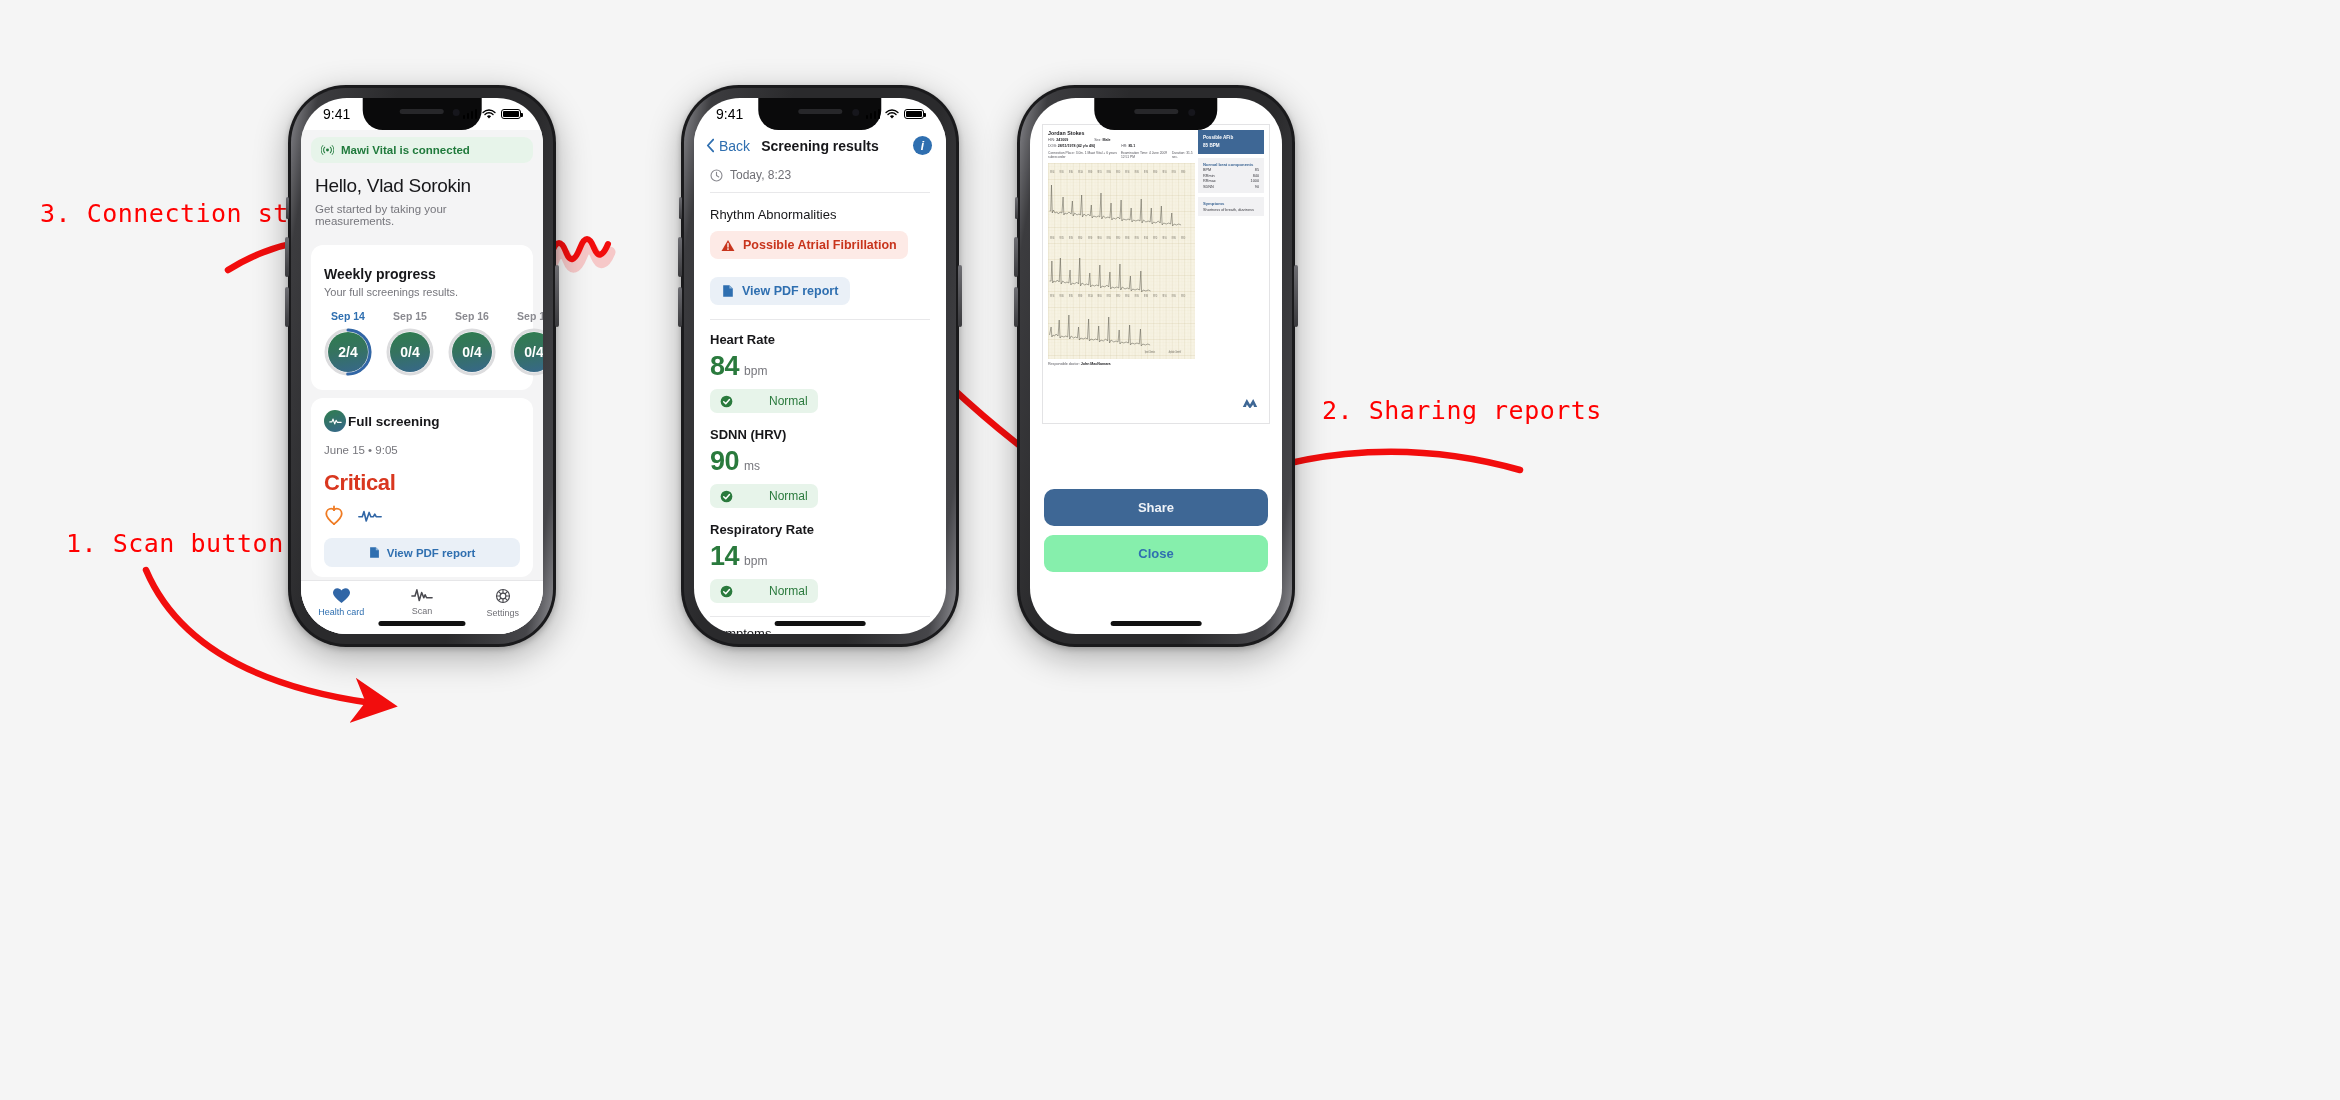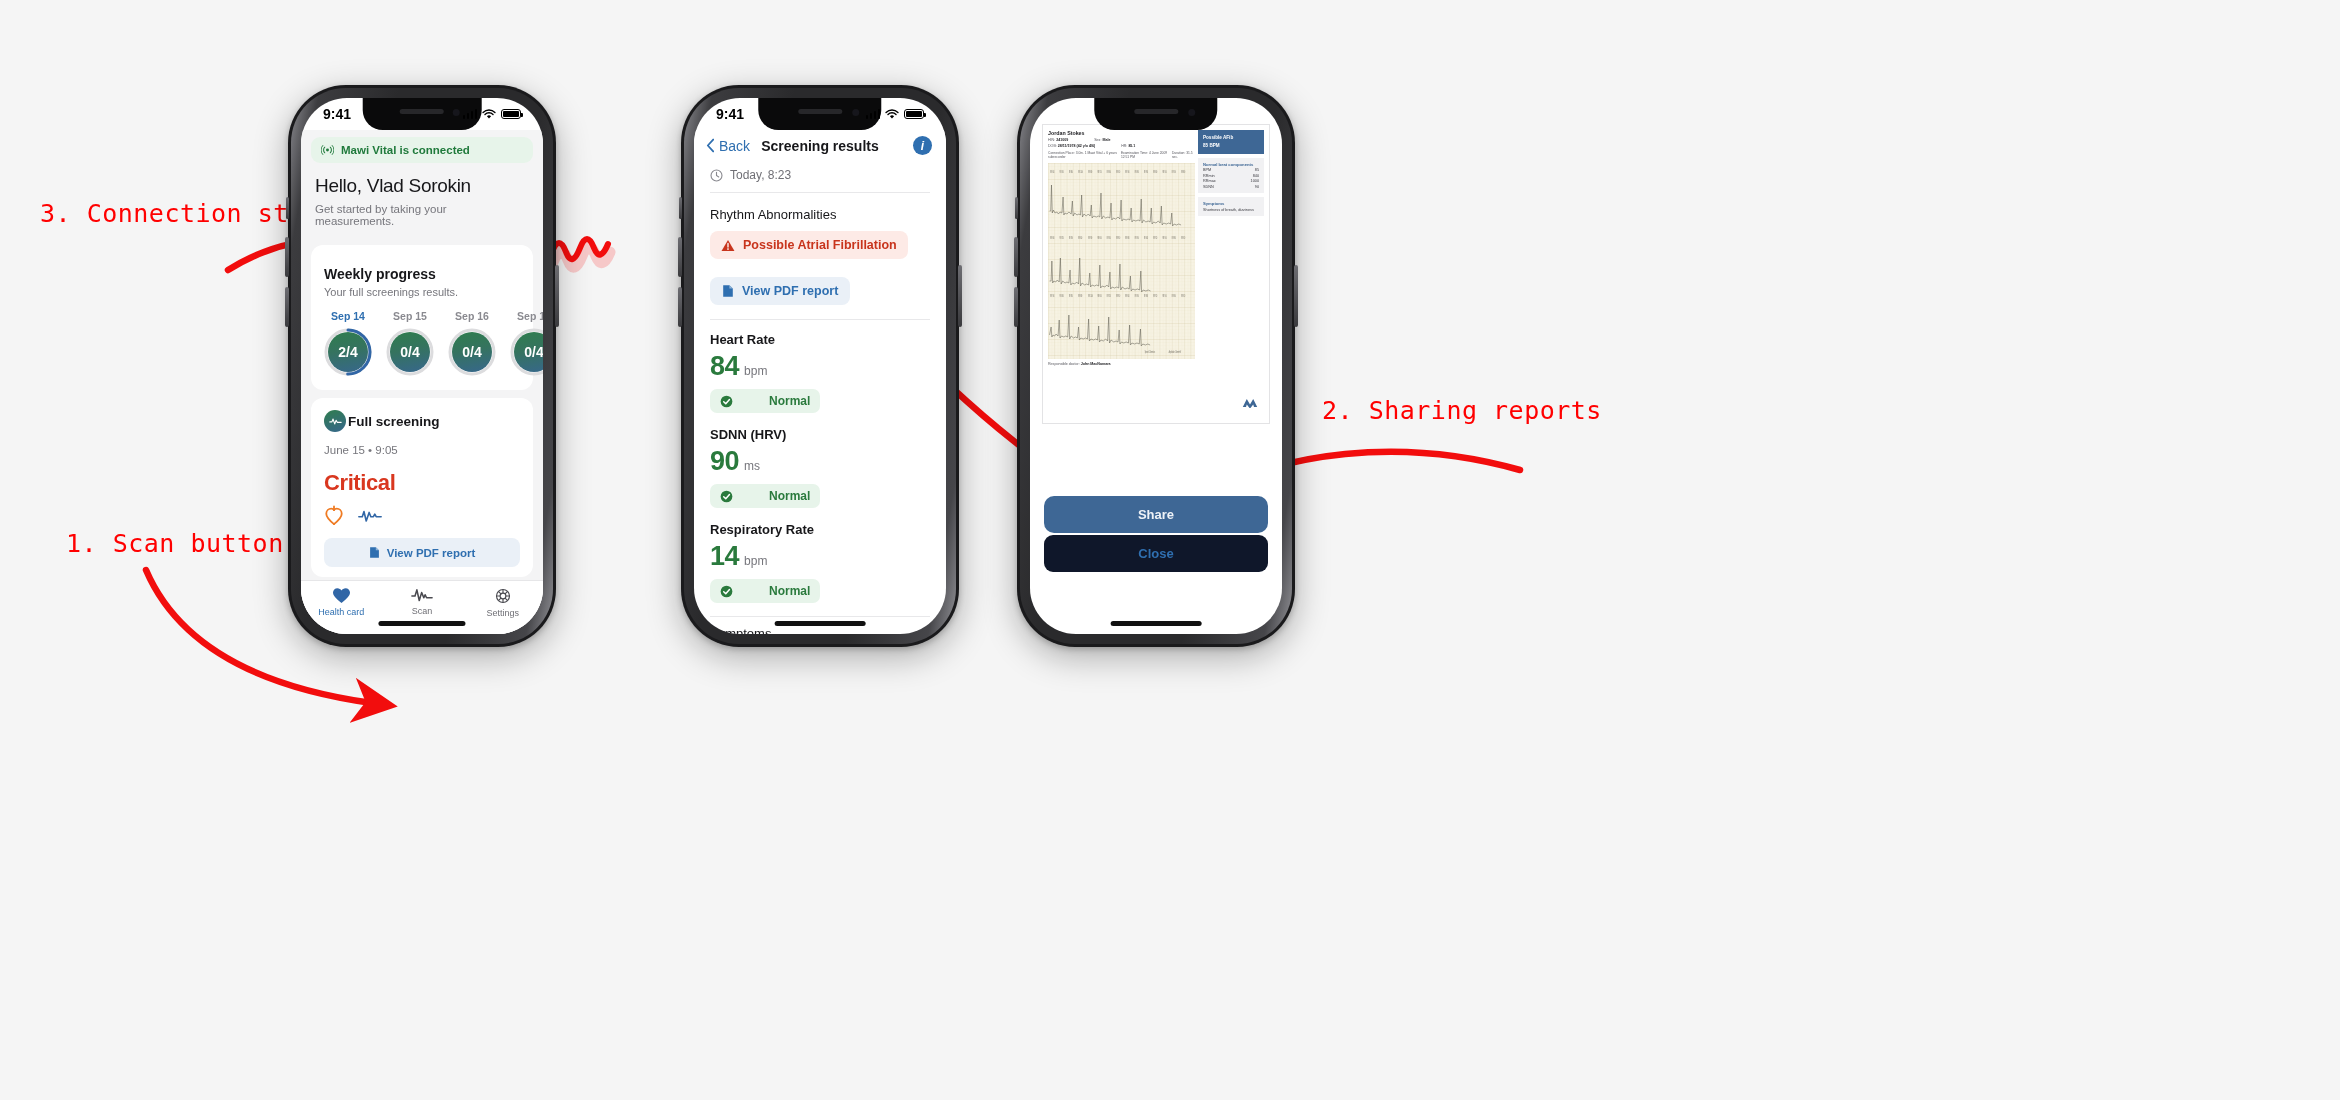--- a/index.html
+++ b/index.html
@@ -51,21 +51,21 @@
     border-bottom-left-radius: 20px; border-bottom-right-radius: 20px;
     z-index: 30;
   }
   .notch .spk { position:absolute; left:50%; top:11px; transform:translateX(-50%); width:44px;height:5px;border-radius:3px;background:#27272a; }
   .notch .cam { position:absolute; right:22px; top:11px; width:7px;height:7px;border-radius:50%;background:#16161c; }
   .btn-side { position:absolute; background: linear-gradient(180deg,#6d6d72,#3a3a3d); border-radius:2px; z-index:1; }
 
   .statusbar {
     position: relative; z-index: 31;
     height: 32px; display: flex; align-items: center;
-    padding: 0 22px; font-size: 14px; font-weight: bold; color: #000;
+    padding: 0 22px; font-size: 14px; font-weight: normal; color: #000;
   }
   .sb-time { width: 62px; }
   .sb-right { margin-left: auto; display: flex; align-items: center; gap: 5px; }
   .sig { display:flex; align-items:flex-end; gap:1.5px; height:10px; }
   .sig i { width:2.5px; background:#000; border-radius:1px; display:block; }
   .sig i:nth-child(1){height:4px} .sig i:nth-child(2){height:6px}
   .sig i:nth-child(3){height:8px} .sig i:nth-child(4){height:10px}
   .batt { width:20px;height:10px;border:1.3px solid #000;border-radius:3px;position:relative; }
   .batt:after{content:"";position:absolute;right:-3px;top:3px;width:1.6px;height:4px;background:#000;border-radius:0 1px 1px 0;}
   .batt i{position:absolute;inset:1.3px;background:#000;border-radius:1px;display:block;}
@@ -133,21 +133,21 @@
   .p2-pdf { margin: 18px 16px 0 16px; background:#eaf0f7; border-radius:8px; padding:7px 12px;
      display:inline-flex; align-items:center; gap:8px; }
   .p2-pdf .t { font-size:12.5px; font-weight:bold; color:#2f6fb0; }
   .vital { padding: 0 16px; }
   .v-name { font-size:13px; font-weight:bold; color:#17171a; }
   .v-val { margin-top:4px; display:flex; align-items:baseline; gap:5px; }
   .v-num { font-size:27px; font-weight:bold; color:#2a7a3d; letter-spacing:-0.5px; }
   .v-unit { font-size:12px; color:#76767c; }
   .v-badge { margin-top:7px; background:#e7f4ea; border-radius:7px; padding:5px 10px;
     display:inline-flex; align-items:center; gap:6px; }
-  .v-badge .t { font-size:12px; font-weight:bold; color:#2a7a3d;padding-left:30px; }
+  .v-badge .t { font-size:12px; font-weight:normal; color:#2a7a3d;padding-left:30px; }
 
   
   #phone3 { left: 1017px; top: 85px; width: 278px; height: 562px; }
   .p3-screen { background:#fff; }
   .pdfdoc { position:absolute; top:26px; left:12px; right:12px; height:300px; background:#fff;
     border:1px solid #e3e3e5; overflow:hidden; }
   .pdf-main { position:absolute; left:5px; top:5px; right:74px; bottom:5px; }
   .pdf-hd-name { font-size:5.3px; font-weight:bold; color:#1c1c20; }
   .pdf-hd-row { font-size:3.6px; color:#55555c; margin-top:2px; display:flex; gap:26px;}
   .pdf-hd-row b { color:#1c1c20; }
@@ -160,22 +160,22 @@
   .pdf-side-hd .a { font-size:4.6px; font-weight:bold; }
   .pdf-side-hd .b { font-size:4.6px; font-weight:bold; margin-top:2.5px; }
   .pdf-side-card { background:#f1f1f3; margin-top:4px; padding:4px 5px; }
   .pdf-side-card .ttl { font-size:4.2px; font-weight:bold; color:#3e6795; line-height:1.25; }
   .pdf-kv { display:flex; justify-content:space-between; font-size:3.8px; color:#3a3a40; margin-top:1.5px;}
   .pdf-sym { font-size:3.8px; color:#3a3a40; margin-top:1.5px; line-height:1.3; }
   .pdf-logo { position:absolute; right:6px; bottom:6px; text-align:center; }
   .p3-actions { position:absolute; left:14px; right:14px; bottom:62px; }
   .btn-share { background:#3e6795; color:#eef2f7; border-radius:10px; text-align:center;
      padding:11px 0; font-size:13px; font-weight:bold; }
-  .btn-close { background:#0f172a; color:#2f6fb0; border-radius:9px; text-align:center;
-     padding:11px 0; font-size:13px; font-weight:bold; margin-top:2px; }
+  .btn-close { background:#86efac; color:#2f6fb0; border-radius:9px; text-align:center;
+     padding:11px 0; font-size:13px; font-weight:bold; margin-top:9px; }
 </style>
 </head>
 <body>
 
 <div id="stage">
 
   <svg class="annot-svg" viewBox="0 0 2340 1100">
     <defs>
       <marker id="ah" markerWidth="7" markerHeight="7" refX="3" refY="3.5" orient="auto">
         <path d="M0,0 L7,3.5 L0,7 L2,3.5 Z" fill="#f20d0d"></path>

